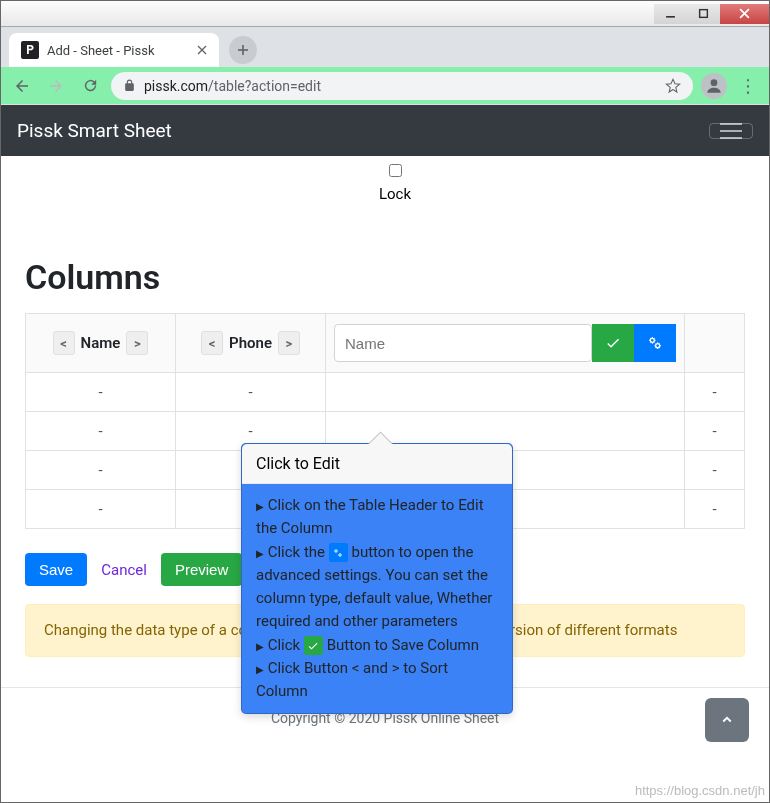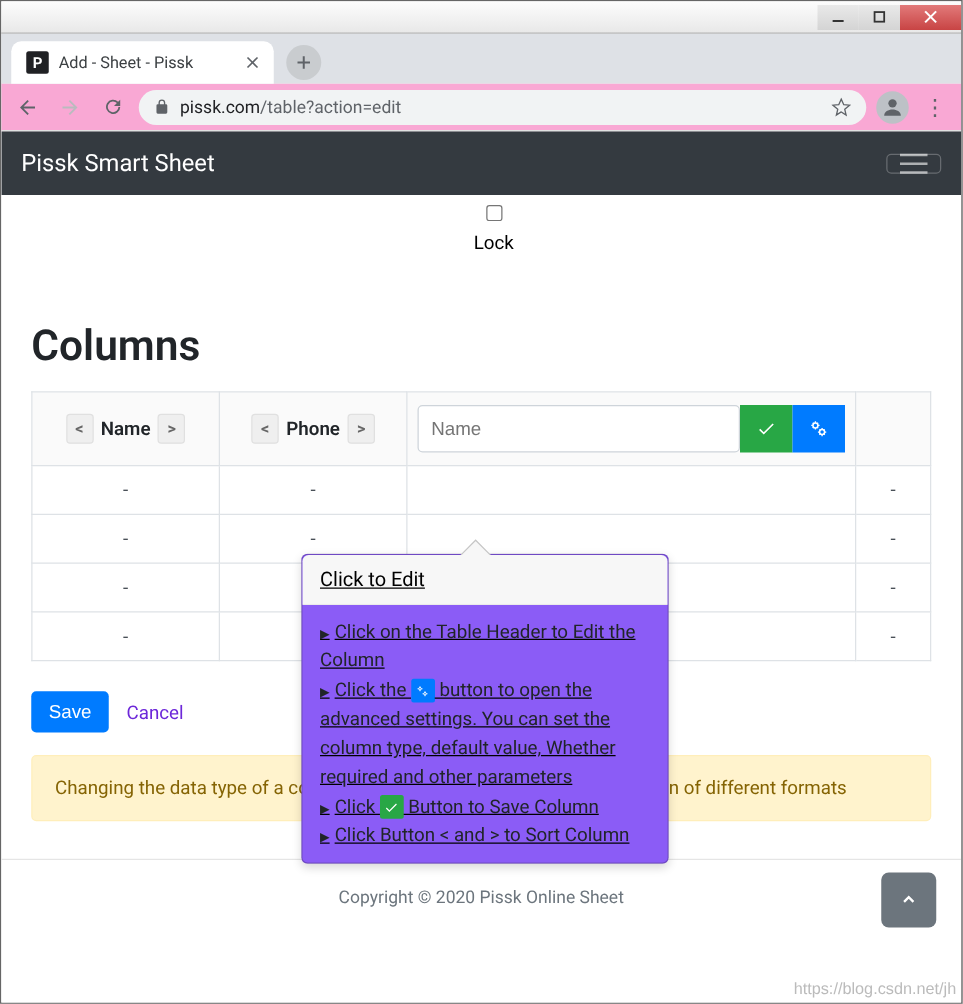--- a/index.html
+++ b/index.html
@@ -13,21 +13,21 @@
 .tb-max { background: linear-gradient(#e9e9e9,#d4d4d4); }
 .tb-close { background: linear-gradient(#e27a7a,#c84444); color: #fff; width: 49px; }
 .tb-close svg, .tb-min svg, .tb-max svg { width: 11px; height: 11px; }
 
 .browser-tabs { height: 40px; background: #dee1e6; display: flex; align-items: flex-end; padding: 0 8px; }
 .tab { background: #fff; border-radius: 8px 8px 0 0; height: 34px; display: flex; align-items: center; padding: 0 12px; gap: 8px; width: 210px; font-size: 13px; color: #3c4043; }
 .favicon { width: 18px; height: 18px; background: #202124; color: #fff; display: flex; align-items: center; justify-content: center; font-weight: bold; font-size: 12px; border-radius: 2px; }
 .tab-close { color: #5f6368; font-size: 12px; margin-left: auto; display:flex; }
 .newtab { width: 28px; height: 28px; border-radius: 50%; background: #c9cccf; margin-left: 10px; margin-bottom: 3px; display: flex; align-items: center; justify-content: center; color: #5f6368; }
 
-.addrbar { height: 38px; background: #f9a8d4; display: flex; align-items: center; padding: 0 8px; gap: 8px; border-bottom: 1px solid #e0e0e0; }
+.addrbar { height: 38px; background: #86efac; display: flex; align-items: center; padding: 0 8px; gap: 8px; border-bottom: 1px solid #e0e0e0; }
 .nav-ico { width: 26px; height: 26px; display: flex; align-items: center; justify-content: center; color: #5f6368; border-radius: 50%; }
 .nav-ico.disabled { color: #b9bbbe; }
 .url-field { flex: 1; height: 28px; background: #f1f3f4; border-radius: 14px; display: flex; align-items: center; padding: 0 12px; gap: 8px; font-size: 14px; color: #3c4043; }
 .url-field .lock { color: #5f6368; display:flex; }
 .url-field .domain { color: #202124; }
 .url-field .path { color: #5f6368; }
 .url-field .star { margin-left: auto; color: #5f6368; display:flex; }
 .avatar-ico { width: 26px; height: 26px; border-radius: 50%; background: #bdc1c6; display: flex; align-items: center; justify-content: center; }
 .menu-dots { color: #5f6368; font-size: 18px; }
 
@@ -53,21 +53,21 @@
 .table th, .table td { border: 1px solid #dee2e6; padding: 10px 8px; font-size: 15px; color: #495057; text-align: center; vertical-align: middle; }
 .table th { background: #fafafa; height: 56px; }
 .col-hdr { display: flex; align-items: center; justify-content: center; gap: 6px; }
 .sort-btn { background: #efefef; border: 1px solid #e0e0e0; border-radius: 3px; width: 22px; height: 24px; display: flex; align-items: center; justify-content: center; font-size: 13px; color: #666; cursor: pointer; }
 .hdr-label { font-weight: 600; color: #212529; }
 .edit-col { display: flex; align-items: center; gap: 0; }
 .name-input { flex: 1; height: 38px; border: 1px solid #ced4da; border-radius: 4px; padding: 0 10px; font-size: 15px; color: #495057; }
 .save-col-btn { width: 42px; height: 38px; background: #28a745; display: flex; align-items: center; justify-content: center; color: #fff; }
 .adv-btn { width: 42px; height: 38px; background: #007bff; display: flex; align-items: center; justify-content: center; color: #fff; }
 
-.popover { position: absolute; background: #8b5cf6; border: 1px solid rgba(0,0,0,0.2); border-radius: 5px; width: 294px; left: 240px; top: 338px; box-shadow: 0 3px 8px rgba(0,0,0,0.15); font-size: 15px; z-index: 10; text-decoration: underline; }
+.popover { position: absolute; background: #3b82f6; border: 1px solid rgba(0,0,0,0.2); border-radius: 5px; width: 272px; left: 240px; top: 338px; box-shadow: 0 3px 8px rgba(0,0,0,0.15); font-size: 15px; z-index: 10; }
 .popover::before { content: ''; position: absolute; top: -9px; left: 130px; width: 16px; height: 16px; background: #f7f7f7; border-left: 1px solid rgba(0,0,0,0.2); border-top: 1px solid rgba(0,0,0,0.2); transform: rotate(45deg); }
 .popover-header { background: #f7f7f7; padding: 10px 14px; border-bottom: 1px solid #ebebeb; font-size: 16px; border-radius: 5px 5px 0 0; position: relative; z-index: 1; }
 .popover-body { padding: 10px 14px; color: #212529; line-height: 1.55; }
 .popover-body .bullet { display: block; }
 .popover-body .caret { font-size: 10px; margin-right: 4px; }
 .inline-ico { display: inline-flex; vertical-align: middle; width: 19px; height: 19px; align-items: center; justify-content: center; border-radius: 2px; }
 .inline-ico.green { background: #28a745; color: #fff; }
 .inline-ico.blue { background: #007bff; color: #fff; }
 
 .btnrow { display: flex; gap: 14px; margin: 24px 0 18px; align-items: center; }
@@ -242,20 +242,21 @@
               <td>-</td>
               <td></td>
               <td>-</td>
             </tr>
         </tbody>
       </table>
 
       <div class="btnrow">
         <button class="btn btn-primary">Save</button>
         <a class="link-cancel">Cancel</a>
+        <button class="btn btn-success">Preview</button>
       </div>
 
       <div class="alert">Changing the data type of a column may cause data loss due to conversion of different formats</div>
     </div>
 
     <div class="footer">
       <span>Copyright © 2020 Pissk Online Sheet</span>
       <div class="scrolltop">
           <svg width="18" height="18" viewBox="0 0 24 24">
             <path d="M7 14l5-5 5 5" fill="none" stroke="currentColor" stroke-width="2.5"></path>

